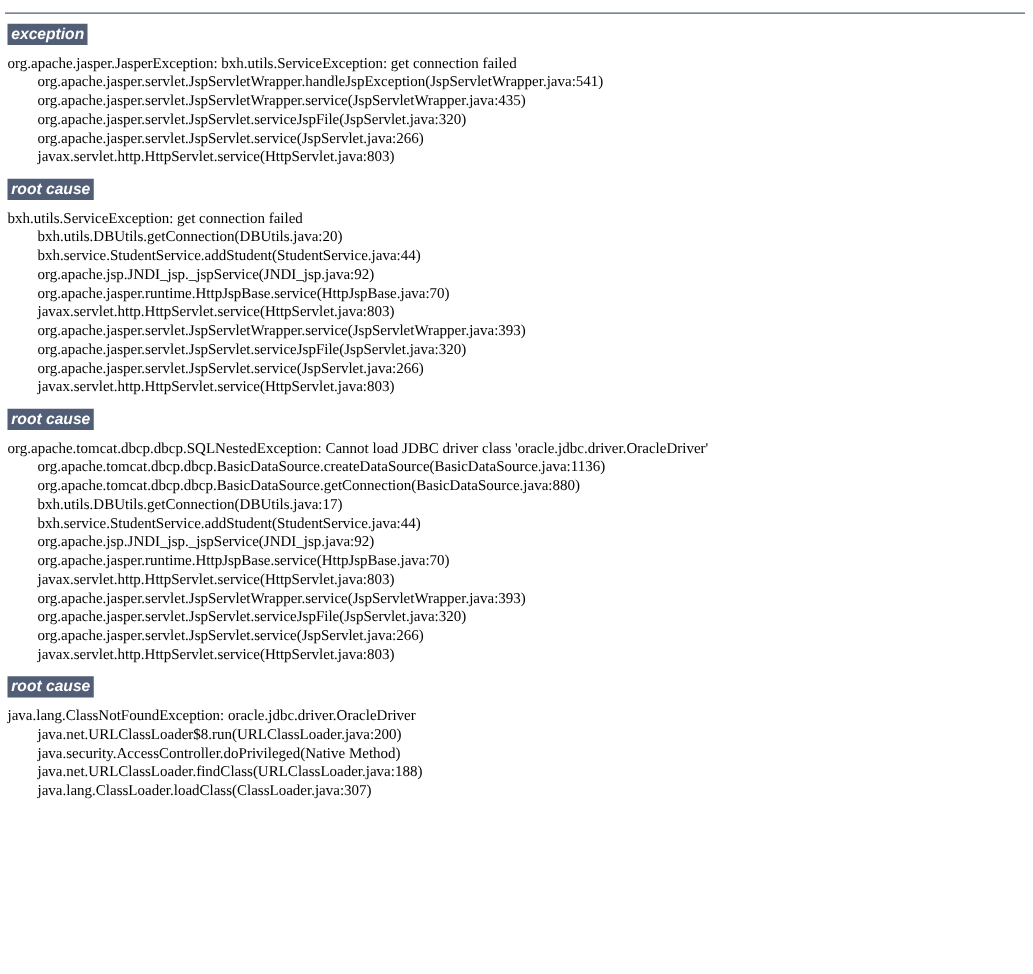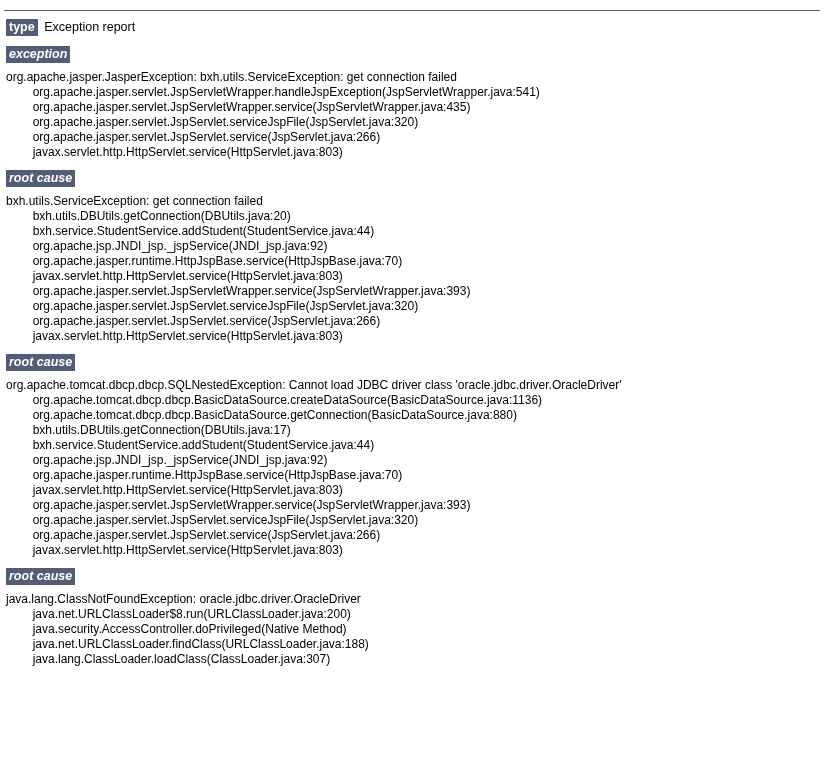--- a/index.html
+++ b/index.html
@@ -80,41 +80,37 @@
     font-weight: bold;
     font-family: "Liberation Sans", sans-serif;
     font-size: 12.5px;
     padding: 1px 3px 2px 3px;
   }
 
   
   pre.trace {
     margin: 0 0 11px 0;
     padding: 0 0 0 2px;
-    font-family: Liberation Sans, sans-serif;
+    font-family: Liberation Serif, serif;
     font-size: 12px;
     line-height: 15px;
     color: #000000;
     white-space: pre;
     tab-size: 8;
     -moz-tab-size: 8;
   }
 </style>
 </head>
 <body>
 
 <div class="page">
 
 
   <hr class="rule">
 
-  <p class="field">
-    <span class="label">type</span>
-    <span class="value">Exception report</span>
-  </p>
 
 
 
   <p class="section-head">
     <span class="label">exception</span>
   </p>
   <pre class="trace">org.apache.jasper.JasperException: bxh.utils.ServiceException: get connection failed
 	org.apache.jasper.servlet.JspServletWrapper.handleJspException(JspServletWrapper.java:541)
 	org.apache.jasper.servlet.JspServletWrapper.service(JspServletWrapper.java:435)
 	org.apache.jasper.servlet.JspServlet.serviceJspFile(JspServlet.java:320)

